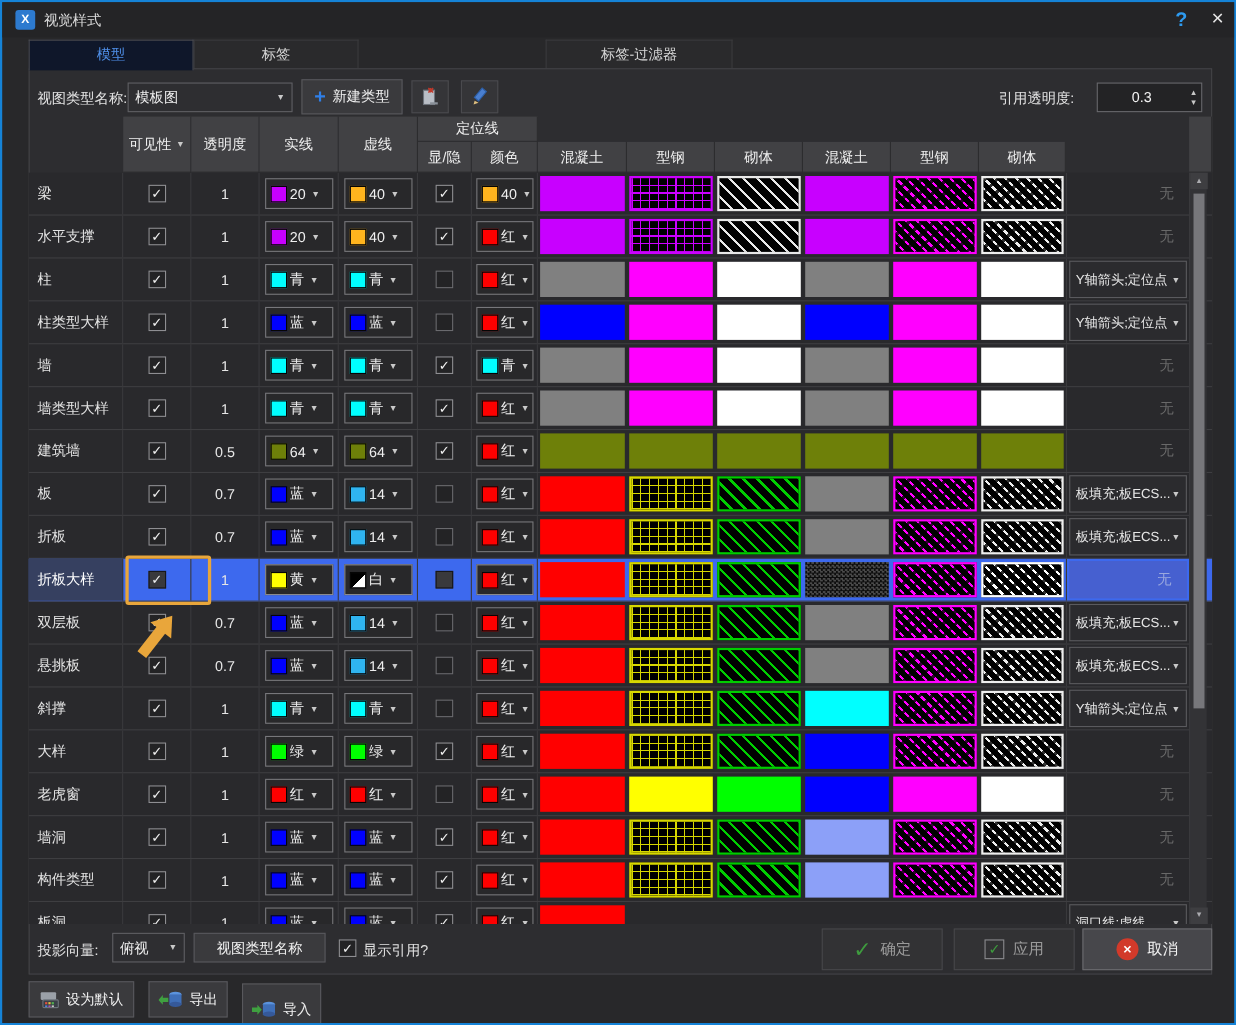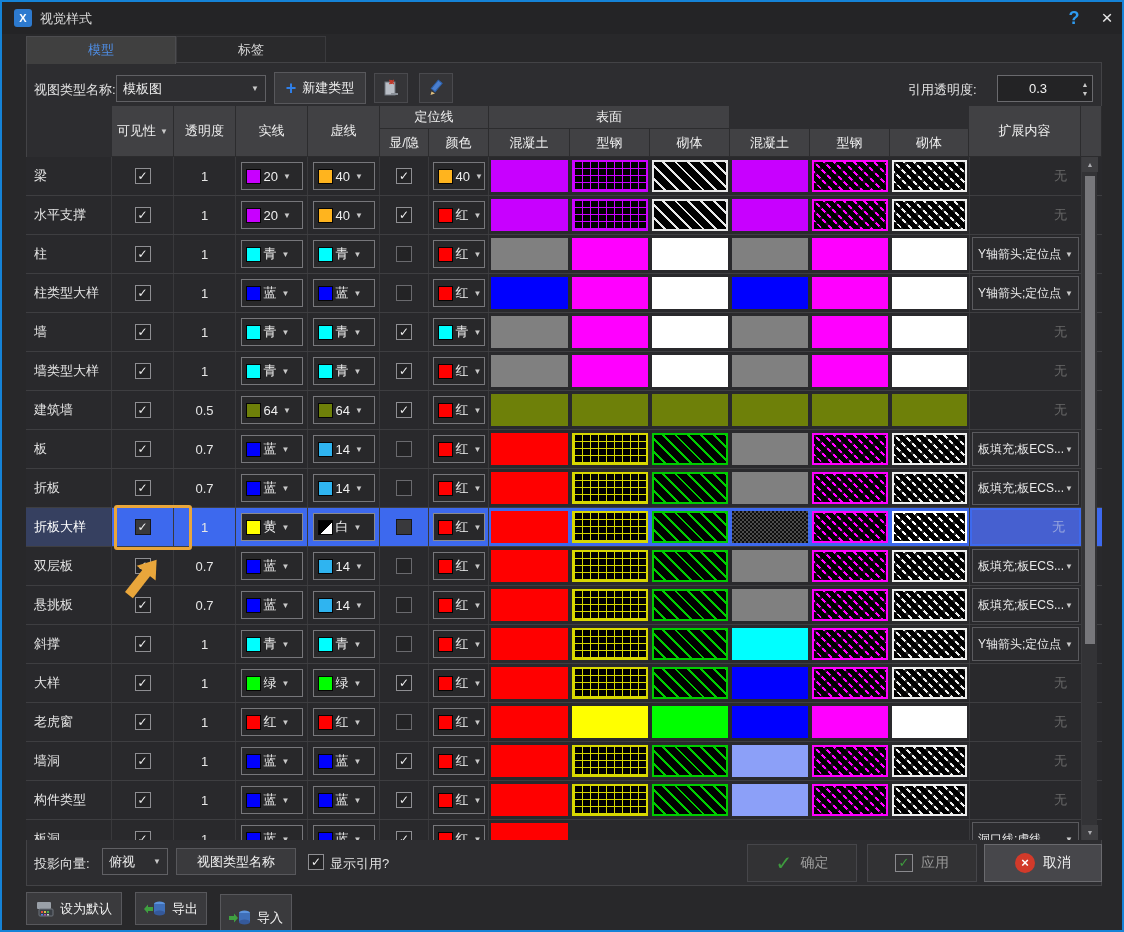--- a/index.html
+++ b/index.html
@@ -6,21 +6,21 @@
   *{box-sizing:border-box;font-family:"Liberation Sans","DejaVu Sans",sans-serif;}
   #win{position:relative;width:1124px;height:932px;background:#28282A;border:2px solid #1583D7;overflow:hidden;color:#E6E6E6;}
   
   #titlebar{position:absolute;left:0;top:0;width:100%;height:32px;background:#242426;}
   .app-icon{position:absolute;left:12px;top:7px;width:18px;height:18px;background:#2D7ACF;border-radius:3px;color:#fff;font-weight:bold;font-size:11px;text-align:center;line-height:18px;}
   .win-title{position:absolute;left:38px;top:8px;font-size:13px;color:#DCDCDC;}
   .help-btn{position:absolute;left:1060px;top:4px;width:24px;height:24px;color:#2E9BF0;font-weight:bold;font-size:18px;text-align:center;line-height:24px;}
   .close-btn{position:absolute;left:1092px;top:3px;width:26px;height:26px;color:#E8E8E8;font-size:19px;text-align:center;line-height:26px;}
   
   .tab{position:absolute;top:34px;height:27px;font-size:13px;text-align:center;line-height:26px;background:#2A2A2C;border:1px solid #3A3A3D;border-bottom:none;color:#D8D8D8;}
-  .tab.active{background:#404040;border-color:#4C4C4F;color:#4F8FE8;height:28px;z-index:3;}
+  .tab.active{background:#0f172a;border-color:#4C4C4F;color:#4F8FE8;height:28px;z-index:3;}
   
   #panel{position:absolute;left:24px;top:60px;width:1076px;height:824px;background:#2D2D30;border:1px solid #434346;}
   
   .lbl{position:absolute;font-size:13px;color:#E2E2E2;}
   .combo{position:absolute;background:#2E2E31;border:1px solid #606064;display:flex;align-items:center;padding:0 6px;font-size:13px;color:#EFEFEF;}
   .combo .arr{margin-left:auto;font-size:8px;color:#C9C9C9;}
   .btn{position:absolute;background:#3A3A3D;border:1px solid #58585C;display:flex;align-items:center;justify-content:center;gap:6px;font-size:13px;color:#F0F0F0;}
   .plus{color:#2F7FE8;font-weight:bold;font-size:18px;line-height:14px;}
   .iconbtn{position:absolute;width:34px;height:30px;background:#353538;border:1px solid #4A4A4E;display:flex;align-items:center;justify-content:center;}
   .spin{position:absolute;background:#232325;border:1px solid #6A6A6E;display:flex;align-items:center;font-size:13px;color:#F2F2F2;}
@@ -78,20 +78,21 @@
 
   <div id="titlebar">
     <div class="app-icon">X</div>
     <div class="win-title">视觉样式</div>
     <div class="help-btn">?</div>
     <div class="close-btn">×</div>
   </div>
 
   <div class="tab active" style="left:24px;width:150px;">模型</div>
   <div class="tab" style="left:174px;width:150px;">标签</div>
+  <div class="tab" style="left:494px;width:170px;">标签-过滤器</div>
 
   <div id="panel"></div>
 
   <div class="lbl" style="left:32px;top:79px;">视图类型名称:</div>
   <div class="combo" style="left:114px;top:73px;width:150px;height:27px;">
     <span>模板图</span>
     <span class="arr">▼</span>
   </div>
   <div class="btn" style="left:272px;top:70px;width:92px;height:32px;">
     <span class="plus">+</span>
@@ -117,30 +118,28 @@
   </div>
 
   <div class="hc" style="left:110px;top:104px;width:62px;height:51px;">
       <span>可见性</span>
       <span class="farr">▼</span>
     </div>
   <div class="hc" style="left:172px;top:104px;width:62px;height:51px;">透明度</div>
   <div class="hc" style="left:234px;top:104px;width:72px;height:51px;">实线</div>
   <div class="hc" style="left:306px;top:104px;width:72px;height:51px;">虚线</div>
   <div class="hc" style="left:378px;top:104px;width:109px;height:23px;">定位线</div>
-  <div class="hc" style="left:487px;top:104px;width:241px;height:23px;">表面</div>
   <div class="hc" style="left:378px;top:127px;width:49px;height:28px;">显/隐</div>
   <div class="hc" style="left:427px;top:127px;width:60px;height:28px;">颜色</div>
   <div class="hc" style="left:487px;top:127px;width:81px;height:28px;">混凝土</div>
   <div class="hc" style="left:568px;top:127px;width:80px;height:28px;">型钢</div>
   <div class="hc" style="left:648px;top:127px;width:80px;height:28px;">砌体</div>
   <div class="hc" style="left:728px;top:127px;width:80px;height:28px;">混凝土</div>
   <div class="hc" style="left:808px;top:127px;width:80px;height:28px;">型钢</div>
   <div class="hc" style="left:888px;top:127px;width:79px;height:28px;">砌体</div>
-  <div class="hc" style="left:967px;top:104px;width:112px;height:51px;">扩展内容</div>
   <div class="hc" style="left:1079px;top:104px;width:21px;height:51px;"></div>
 
   <div id="tbody">
       <div class="trow">
         <div class="tc c-name">梁</div>
         <div class="tc c-vis">
           <div class="cb">✓</div>
         </div>
         <div class="tc c-opac">1</div>
         <div class="tc c-solid">

